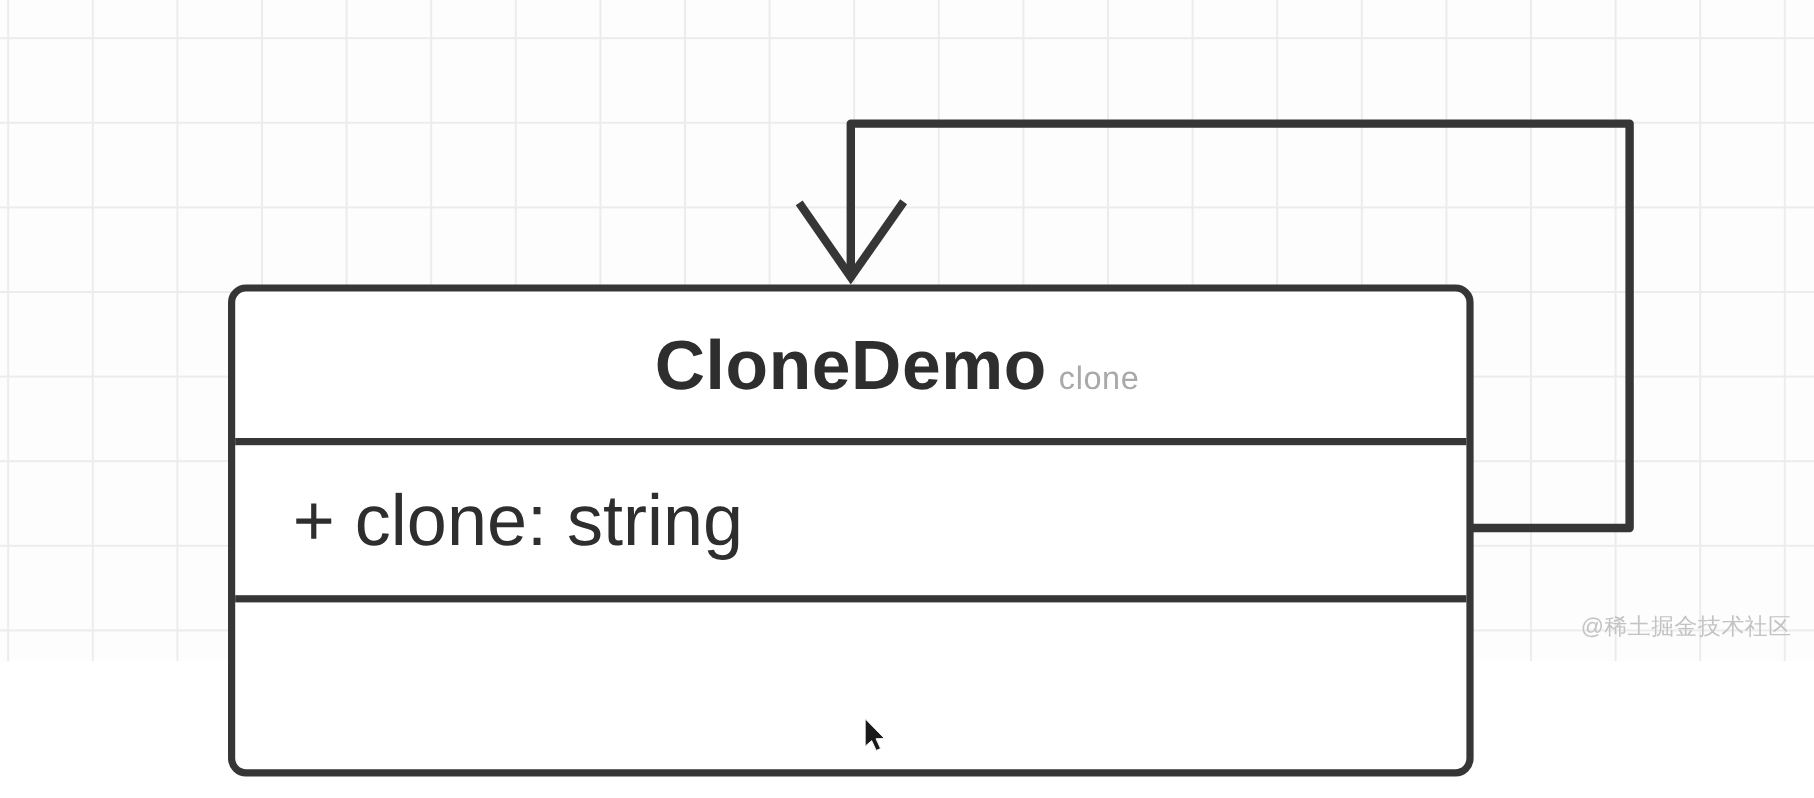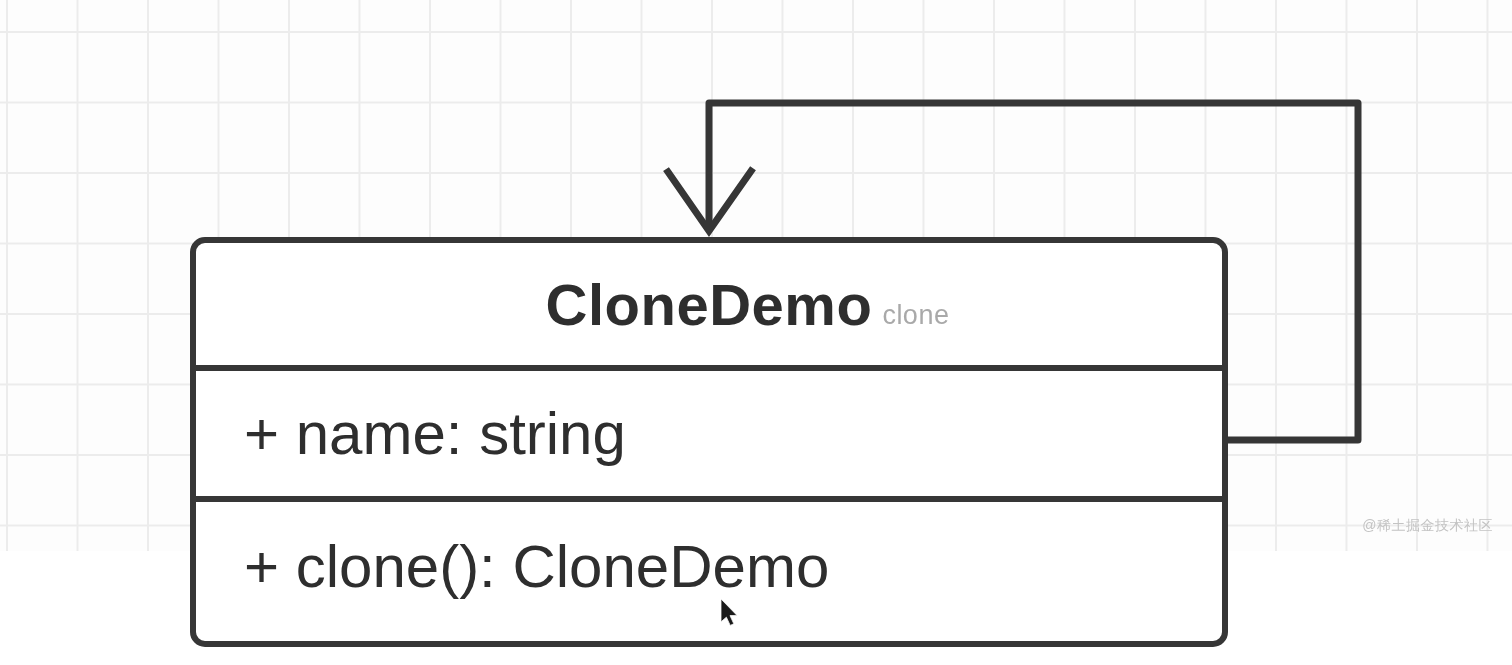--- a/index.html
+++ b/index.html
@@ -103,45 +103,42 @@
     left: 721px;
     top: 599px;
     z-index: 4;
   }
 
   
   .page-watermark {
     position: absolute;
     right: 19px;
     bottom: 16px;
-    font-size: 14px;
+    font-size: 19px;
     color: #c3c3c3;
     letter-spacing: 0.5px;
     z-index: 3;
   }
 </style>
 </head>
 <body>
 
 <div class="canvas">
 
   <svg class="arrow-layer" width="1512" height="665" viewBox="0 0 1512 665">
     <polyline points="1227,440 1358,440 1358,103 709,103 709,226" fill="none" stroke="#363636" stroke-width="7" stroke-linejoin="round" stroke-linecap="square"></polyline>
     <polyline points="668,172 709,231 751,171" fill="none" stroke="#363636" stroke-width="7" stroke-linejoin="miter" stroke-linecap="square"></polyline>
   </svg>
 
   <div class="uml-class">
     <div class="uml-title-row">
       <div class="uml-title">CloneDemo<span class="uml-title-suffix">clone</span></div>
     </div>
     <div class="uml-attr-row">
-      <span class="uml-member-text">+ name: string</span>
-    </div>
-    <div class="uml-method-row">
-      <span class="uml-member-text">+ clone(): CloneDemo</span>
+      <span class="uml-member-text">+ clone: string</span>
     </div>
   </div>
 
   <svg class="cursor" width="24" height="28" viewBox="0 0 12 14">
     <path d="M0 0 L0 11.4 L2.7 9.1 L4.6 13.2 L6.4 12.4 L4.5 8.3 L8 8.2 Z" fill="#1a1a1a" stroke="#f5f5f5" stroke-width="0.4"></path>
   </svg>
 
   <div class="page-watermark">@稀土掘金技术社区</div>
 
 </div>

